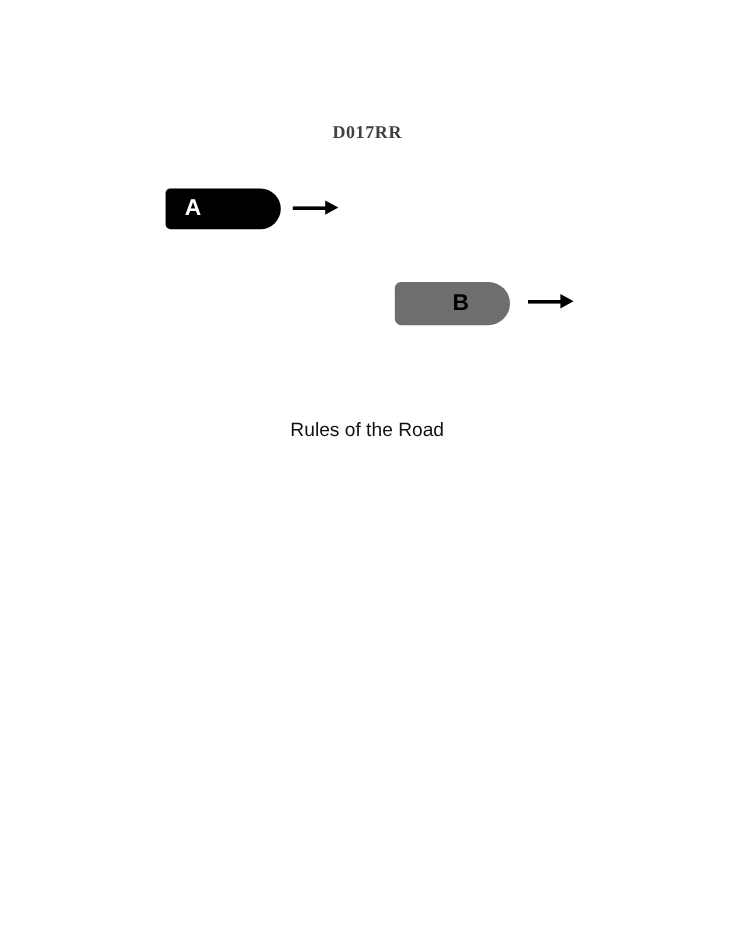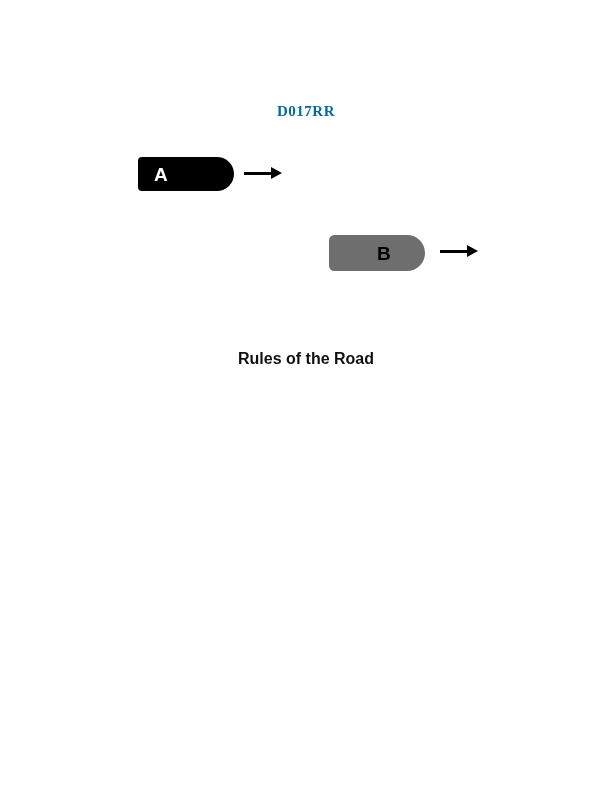--- a/index.html
+++ b/index.html
@@ -25,21 +25,21 @@
   .doc-code {
     position: absolute;
     left: 0;
     top: 103px;
     width: 612px;
     text-align: center;
     font-family: "Liberation Serif", serif;
     font-weight: bold;
     font-size: 15px;
     letter-spacing: 0.5px;
-    color: #0369a1;
+    color: #404040;
   }
 
   
   .vessel-group {
     position: absolute;
   }
   .vessel {
     position: relative;
     display: block;
     border-radius: 8px 34px 34px 8px;
@@ -99,21 +99,21 @@
   .vessel-group-a { left: 138px; top: 157px; }
   .vessel-group-b { left: 329px; top: 235px; }
 
   
   .caption {
     position: absolute;
     left: 0;
     top: 350px;
     width: 612px;
     text-align: center;
-    font-weight: bold;
+    font-weight: normal;
     font-size: 16px;
     color: #111111;
   }
 </style>
 </head>
 <body>
 
 <div class="page">
 
   <div class="doc-code">D017RR</div>

